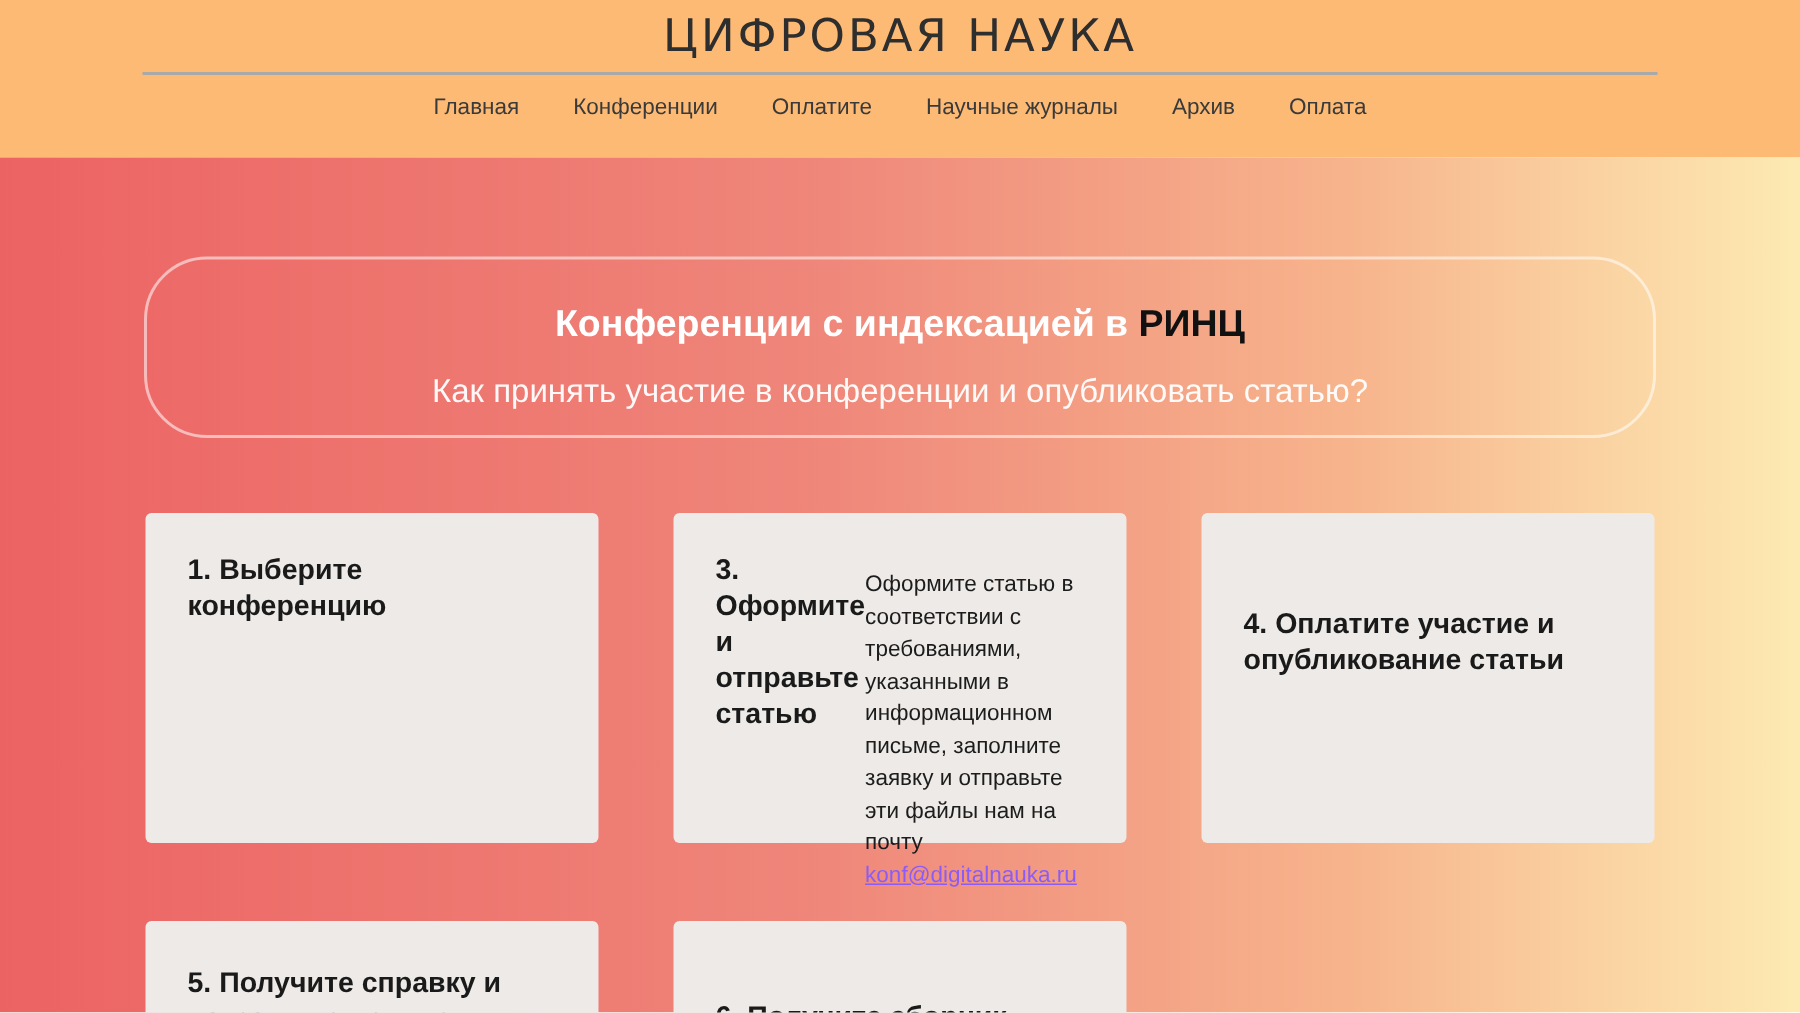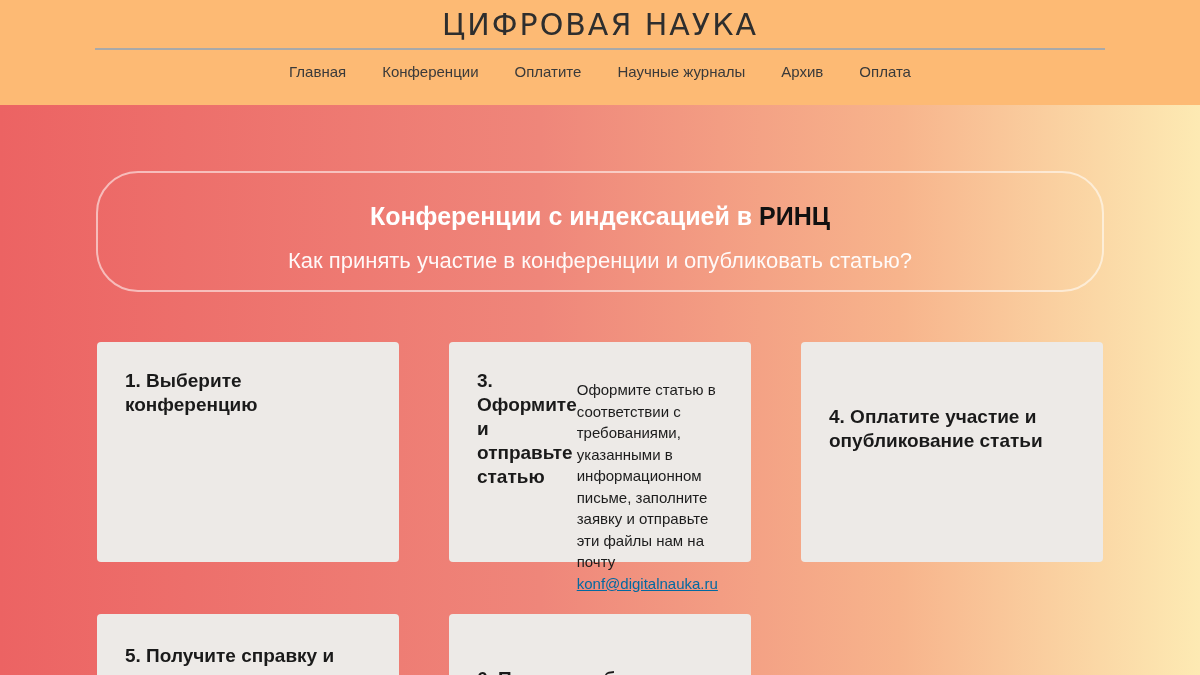--- a/index.html
+++ b/index.html
@@ -53,21 +53,21 @@
     column-gap: 50px; row-gap: 52px;
     grid-auto-rows: 220px;
   }
   .card {
     background: #edeae7; border-radius: 4px;
     padding: 27px 28px;
     display: flex; flex-direction: row; justify-content: center;
   }
   .card h3 { margin: 0; font-size: 19px; line-height: 24px; font-weight: 700; color: #1a1a1a; }
   .card p  { margin: 10px 0 0; font-size: 15px; line-height: 21.5px; color: #1c1c1c; }
-  .card a  { color: #0369a1; text-decoration: underline; }
+  .card a  { color: #8b5cf6; text-decoration: underline; }
   .card--s4 { justify-content: flex-start; padding-top: 63px; }
   .card--s5 { justify-content: flex-start; padding-top: 30px; }
   .card--s6 { justify-content: flex-start; padding-top: 53px; }
 </style>
 </head>
 <body>
 
 <header class="site-header">
   <div class="logo">
     <div class="logo-title">ЦИФРОВАЯ НАУКА</div>

